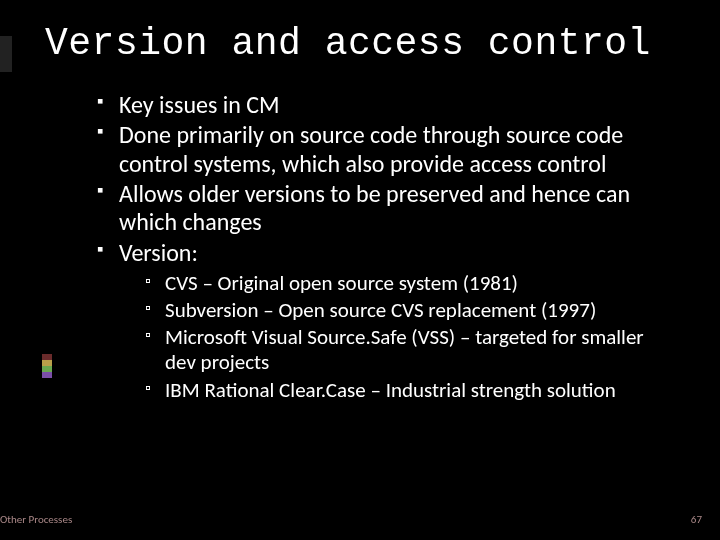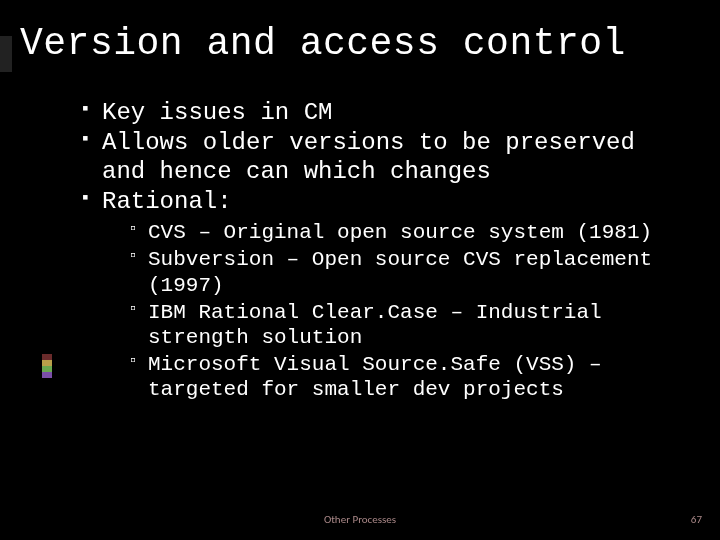--- a/index.html
+++ b/index.html
@@ -10,20 +10,21 @@
     background: #000;
     color: #fff;
     font-family: Calibri, "Segoe UI", sans-serif;
     overflow: hidden;
   }
   .slide {
     position: relative;
     width: 720px;
     height: 540px;
     box-sizing: border-box;
+    padding-left: 25px;
   }
   .title {
     font-family: Consolas, "Courier New", monospace;
     font-size: 38px;
     font-weight: normal;
     color: #fff;
     padding: 22px 0 0 20px;
     letter-spacing: 0.5px;
   }
   .title-stripe {
@@ -43,23 +44,22 @@
     flex-direction: column;
   }
   .accent-stripes div {
     height: 6px;
   }
   .content {
     padding: 18px 40px 0 64px;
   }
   ul.main {
     list-style: none;
-    margin: 16px;
+    margin: 8px;
     padding: 0;
-    font-family: Liberation Mono, monospace;
   }
   ul.main > li {
     position: relative;
     font-size: 24px;
     line-height: 1.18;
     padding-left: 22px;
     margin: 0 0 2px 0;
   }
   ul.main > li::before {
     content: "▪";
@@ -87,21 +87,20 @@
     left: 0;
     top: 0;
     font-size: 16px;
     color: #fff;
   }
   .footer-center {
     position: absolute;
     bottom: 14px;
     left: 0;
     width: 720px;
-    text-align: center;
     font-size: 11px;
     color: #a88;
   }
   .footer-right {
     position: absolute;
     bottom: 14px;
     right: 18px;
     font-size: 11px;
     color: #a88;
     text-align: right;
@@ -119,28 +118,29 @@
   <div class="accent-stripes">
     <div style="background:#6a2b2b"></div>
     <div style="background:#b9a04a"></div>
     <div style="background:#6aa84f"></div>
     <div style="background:#7a4fa8"></div>
   </div>
 
   <div class="content">
     <ul class="main">
       <li><span>Key issues in CM</span></li>
+      <li><span>Done primarily on source code through source code control systems, which also provide access control</span></li>
       <li><span>Allows older versions to be preserved and hence can which changes</span></li>
       <li>
-        <span>Rational:</span>
+        <span>Version:</span>
         <ul class="sub">
           <li><span>CVS – Original open source system (1981)</span></li>
           <li><span>Subversion – Open source CVS replacement (1997)</span></li>
+          <li><span>Microsoft Visual Source.Safe (VSS) – targeted for smaller dev projects</span></li>
           <li><span>IBM Rational Clear.Case – Industrial strength solution</span></li>
-          <li><span>Microsoft Visual Source.Safe (VSS) – targeted for smaller dev projects</span></li>
         </ul>
       </li>
     </ul>
   </div>
 
   <div class="footer-center">Other Processes</div>
   <div class="footer-right">67</div>
 
 </div>
 

